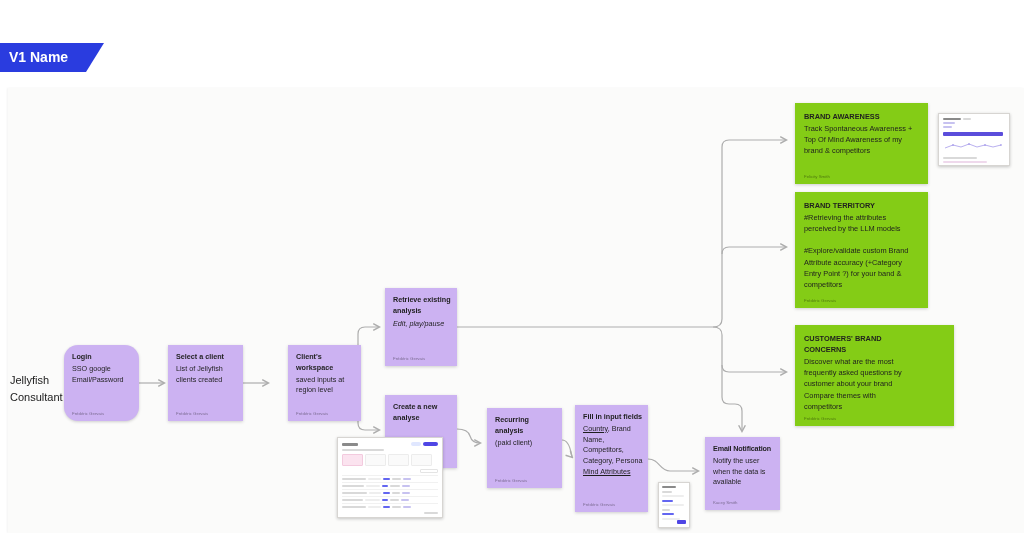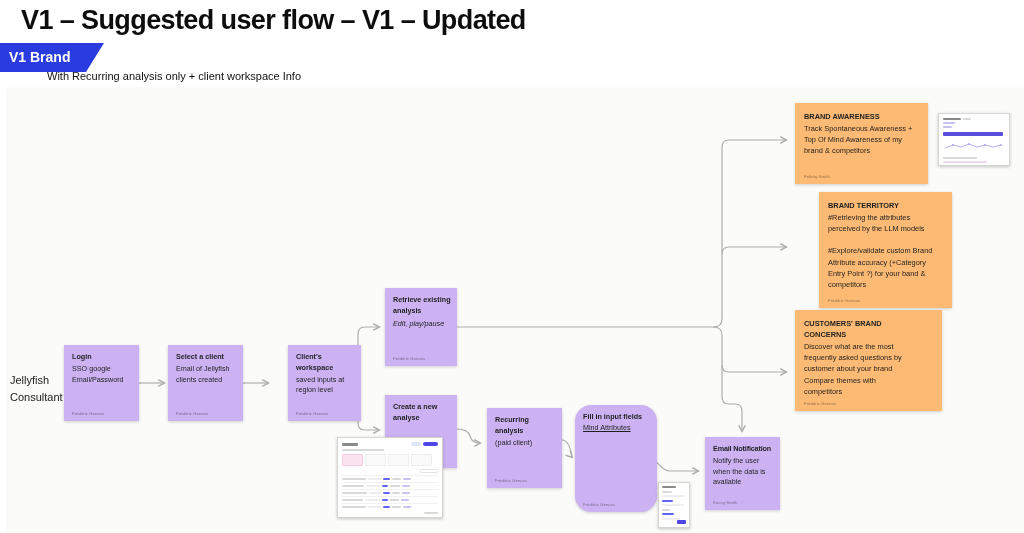--- a/index.html
+++ b/index.html
@@ -18,21 +18,21 @@
     clip-path:polygon(0 0,100% 0,calc(100% - 18px) 100%,0 100%); color:#ffffff;
     font-size:14px; font-weight:700; line-height:29px; padding-left:9px; }
   .subtitle { position:absolute; left:47px; top:70px; font-size:11px; color:#111111; }
 
   .actor { position:absolute; left:10px; top:372px; font-size:11px; line-height:1.5;
     color:#1a1a1a; white-space:pre-line; z-index:2; }
 
   
   .sticky { position:absolute; background:#ccb2f2; box-shadow:0 1px 3px rgba(0,0,0,0.18);
     padding:7px 4px 5px 8px; font-size:7.2px; line-height:1.5; color:#1f1f1f; z-index:2; }
-  .sticky.pink { background:#fdba74; padding:8px 6px 12px 9px; font-size:7.4px; }
+  .sticky.pink { background:#84cc16; padding:8px 6px 12px 9px; font-size:7.4px; }
   .sticky .t { font-weight:700; white-space:pre-line; }
   .sticky .b { white-space:pre-line; margin-top:1px; }
   .sticky .note { font-style:italic; margin-top:2px; }
   .sticky .author { position:absolute; left:8px; bottom:4px; font-size:7px;
     color:rgba(0,0,0,0.42); transform:scale(0.62); transform-origin:left bottom; white-space:nowrap; }
   .u { text-decoration:underline; }
 
   
   svg.conns { position:absolute; left:0; top:0; z-index:1; }
   .conn { fill:none; stroke:#adadad; stroke-width:1.2; }
@@ -58,25 +58,23 @@
   .form .btn { position:absolute; right:3px; bottom:3px; width:9px; height:4px;
     background:#4f46e5; border-radius:1px; }
 </style>
 </head>
 <body>
 
 <div id="stage">
 
   <div class="canvas"></div>
 
-  <div class="page-title">V1 – Suggested user flow – V1 – Updated</div>
   <div class="ribbon">
-    <span>V1 Brand</span>
-  </div>
-  <div class="subtitle">With  Recurring analysis only + client workspace Info</div>
+    <span>V1 Name</span>
+  </div>
 
   <div class="actor">Jellyfish
 Consultant</div>
 
   <svg class="conns" width="1024" height="533" viewBox="0 0 1024 533">
     <defs>
       <marker id="arr" viewBox="0 0 10 10" refX="8" refY="5" markerWidth="8" markerHeight="8" orient="auto-start-reverse">
         <path d="M2 1.5 L8.5 5 L2 8.5" fill="none" stroke="#adadad" stroke-width="1.5"></path>
       </marker>
     </defs>
@@ -88,30 +86,30 @@
     <path class="conn" d="M457 327 H713"></path>
     <path class="conn" d="M713 327 Q722 327 722 319 V147 Q722 140 729 140 H786" marker-end="url(#arr)"></path>
     <path class="conn" d="M722 254 Q722 247 729 247 H786" marker-end="url(#arr)"></path>
     <path class="conn" d="M722 365 Q722 372 729 372 H786" marker-end="url(#arr)"></path>
     <path class="conn" d="M713 327 Q722 327 722 335 V397 Q722 404 729 404 H735 Q742 404 742 411 V431" marker-end="url(#arr)"></path>
     <path class="conn" d="M457 429 Q468 429 470 436 Q472 443 480 443" marker-end="url(#arr)"></path>
     <path class="conn" d="M562 440 C571 440 571 456 572 457" marker-end="url(#arr)"></path>
     <path class="conn" d="M648 459 C660 459 659 471 670 471 H698" marker-end="url(#arr)"></path>
   </svg>
 
-  <div class="sticky" style="left:64px;top:345px;width:75px;height:76px;">
+  <div class="sticky" style="left:64px;top:345px;width:75px;height:76px;border-radius:14px;">
     <div class="t">Login</div>
     <div class="b">SSO google
 Email/Password</div>
     <div class="author">Frédéric Gervais</div>
   </div>
 
   <div class="sticky" style="left:168px;top:345px;width:75px;height:76px;">
     <div class="t">Select a client</div>
-    <div class="b">Email of Jellyfish
+    <div class="b">List of Jellyfish
 clients created</div>
     <div class="author">Frédéric Gervais</div>
   </div>
 
   <div class="sticky" style="left:272px;top:345px;width:73px;height:76px;margin-left:16px;">
     <div class="t">Client's
 workspace</div>
     <div class="b">saved inputs at
 region level</div>
     <div class="author">Frédéric Gervais</div>
@@ -130,55 +128,56 @@
     <div class="author">Frédéric Gervais</div>
   </div>
 
   <div class="sticky" style="left:487px;top:408px;width:75px;height:80px;">
     <div class="t">Recurring
 analysis</div>
     <div class="b">(paid client)</div>
     <div class="author">Frédéric Gervais</div>
   </div>
 
-  <div class="sticky" style="left:575px;top:405px;width:82px;height:107px;border-radius:16px;">
+  <div class="sticky" style="left:575px;top:405px;width:73px;height:107px;">
     <div class="t">Fill in input fields</div>
+    <div class="b"><span class="u">Country</span><span>, Brand Name, Competitors, Category, Persona</span></div>
     <div class="u">Mind Attributes</div>
     <div class="author">Frédéric Gervais</div>
   </div>
 
   <div class="sticky" style="left:705px;top:437px;width:75px;height:73px;">
     <div class="t" style="letter-spacing:-0.15px;">Email Notification</div>
     <div class="b">Notify the user
 when the data is
 available</div>
     <div class="author">Kacey Smith</div>
   </div>
 
   <div class="sticky pink" style="left:795px;top:103px;width:133px;height:81px;">
     <div class="t">BRAND AWARENESS</div>
     <div class="b">Track Spontaneous Awareness +
 Top Of Mind Awareness of my
 brand &amp; competitors</div>
     <div class="author" style="left:9px;">Felicity Smith</div>
   </div>
 
-  <div class="sticky pink" style="left:795px;top:192px;width:133px;height:116px;margin-left:24px;">
+  <div class="sticky pink" style="left:795px;top:192px;width:133px;height:116px;">
     <div class="t">BRAND TERRITORY</div>
     <div class="b">#Retrieving the attributes
 perceived by the LLM models
 
 #Explore/validate custom Brand
 Attribute accuracy (+Category
 Entry Point ?) for your band &amp;
 competitors</div>
     <div class="author" style="left:9px;">Frédéric Gervais</div>
   </div>
 
-  <div class="sticky pink" style="left:795px;top:310px;width:147px;height:101px;">
+  <div class="sticky pink" style="left:795px;top:325px;width:159px;height:101px;">
     <div class="t">CUSTOMERS' BRAND
 CONCERNS</div>
     <div class="b">Discover what are the most
 frequently asked questions by
 customer about your brand
 Compare themes with
 competitors</div>
     <div class="author" style="left:9px;">Frédéric Gervais</div>
   </div>
 

